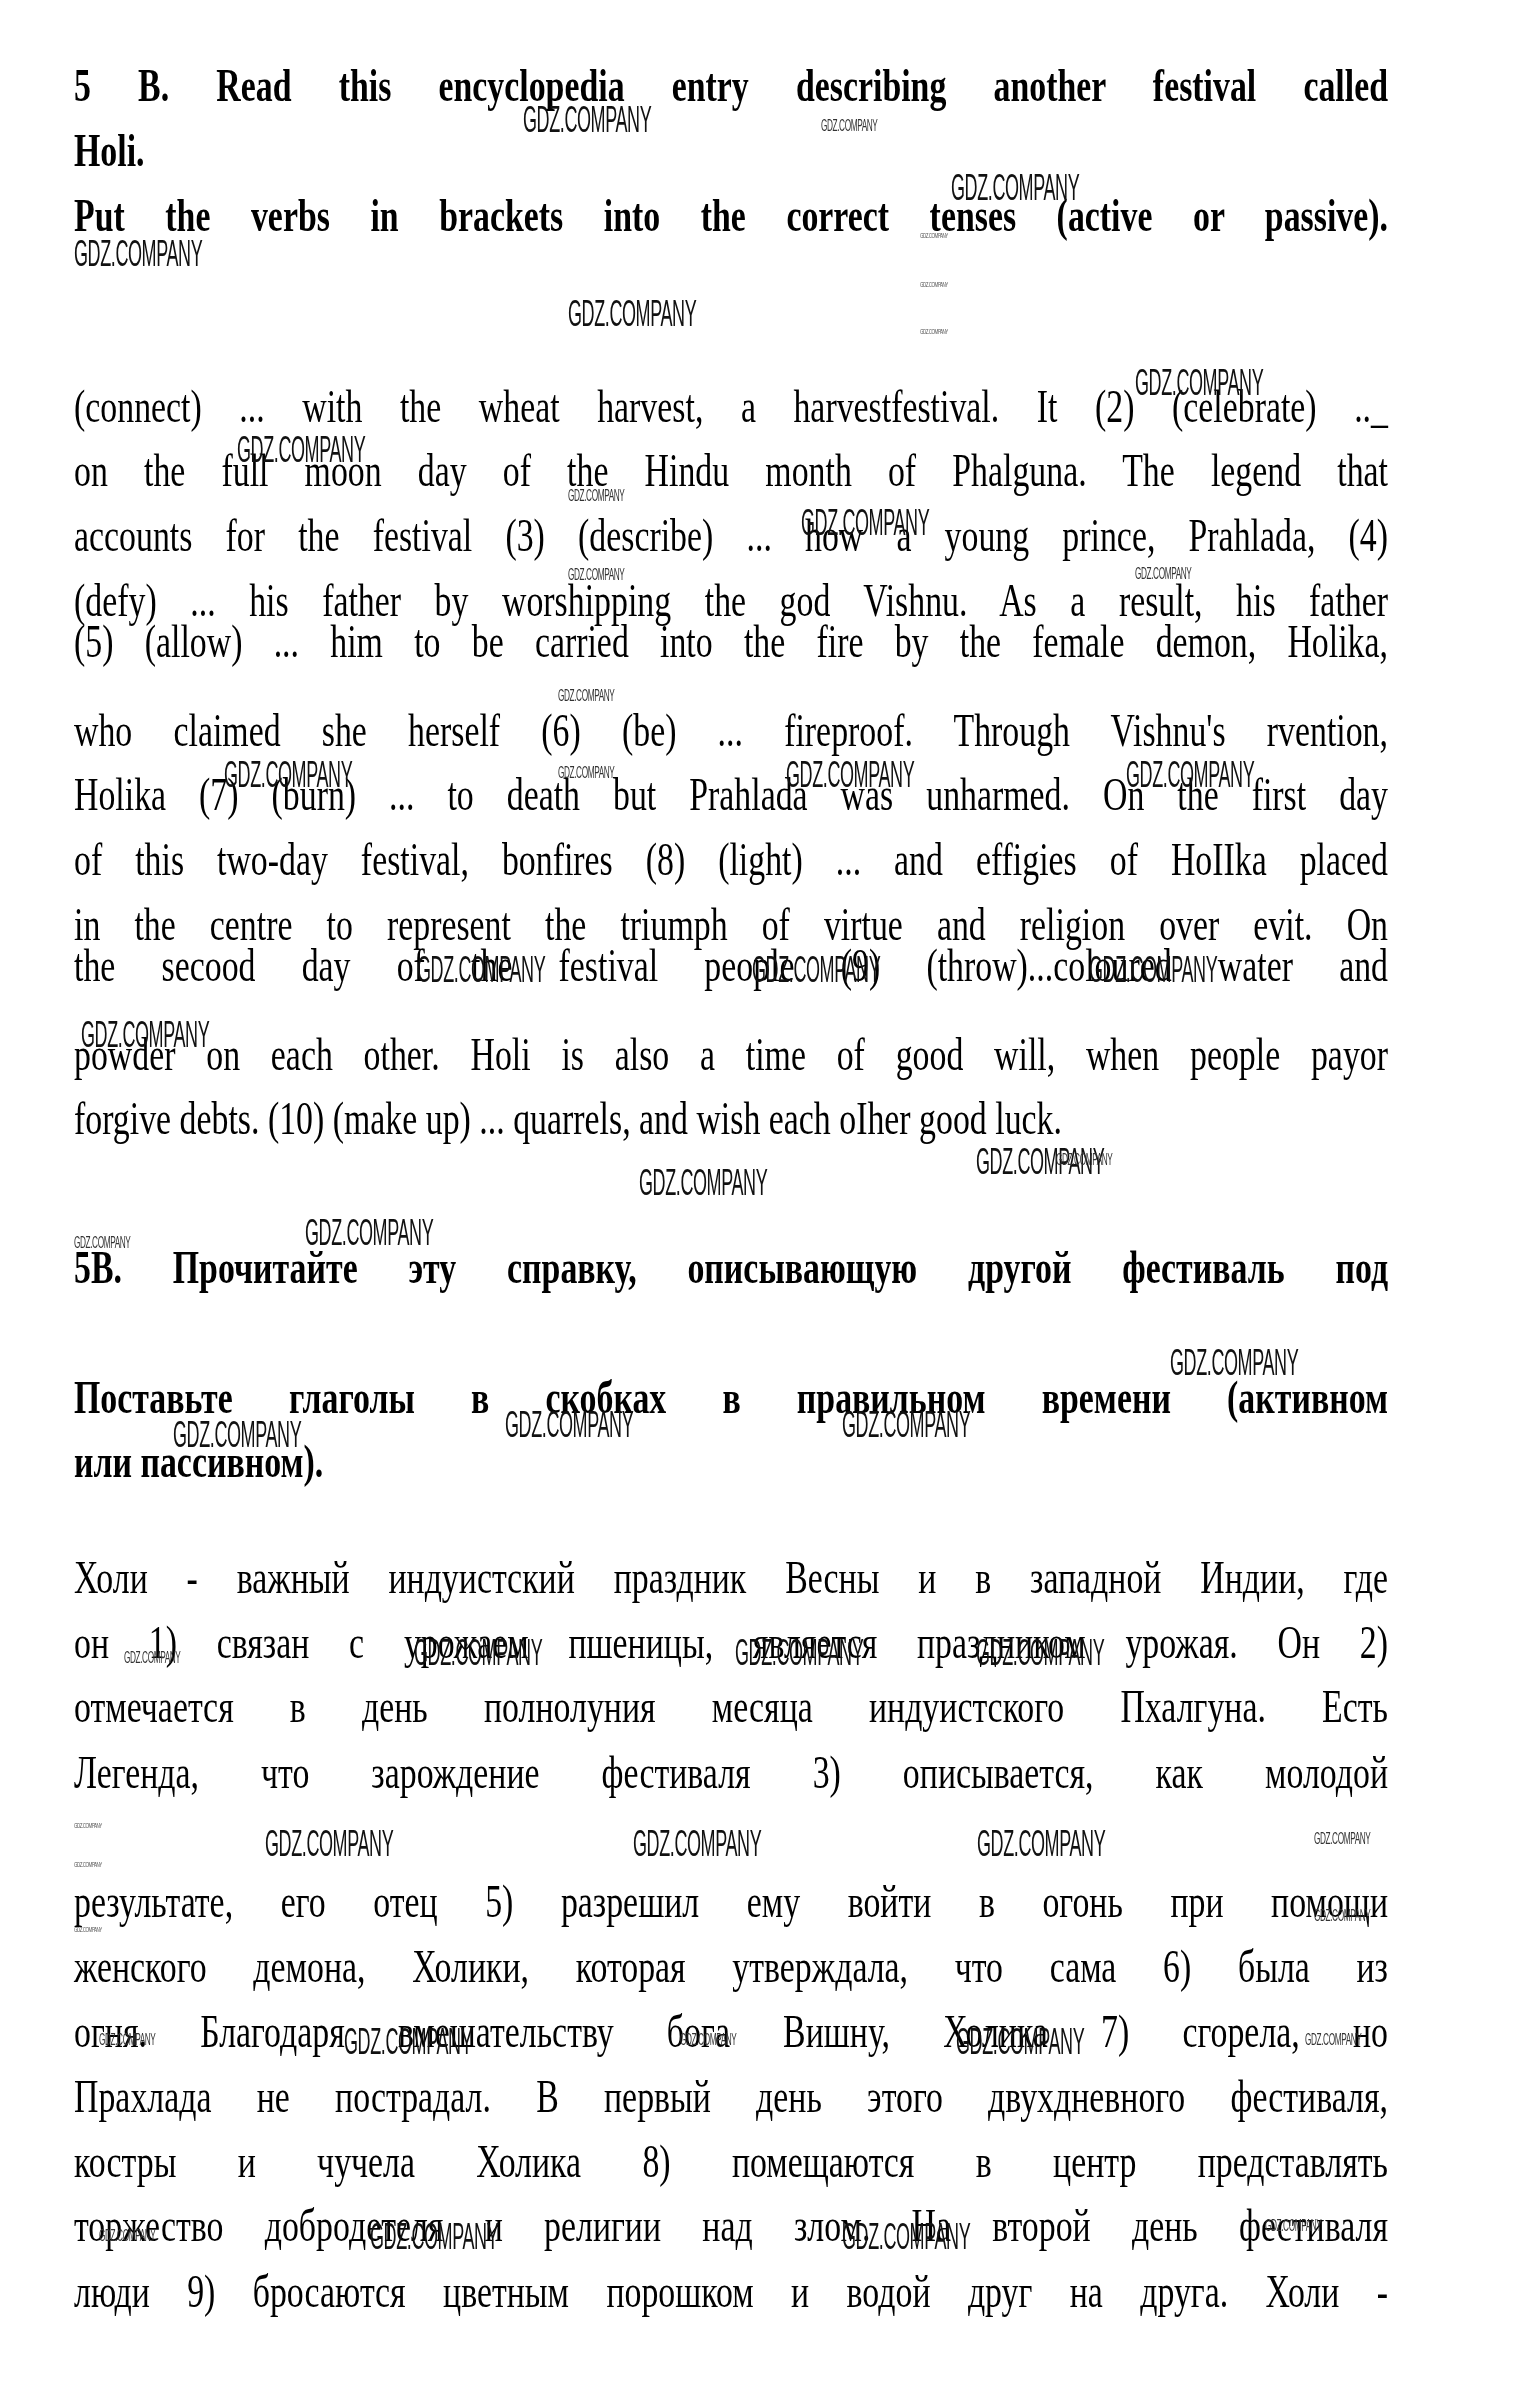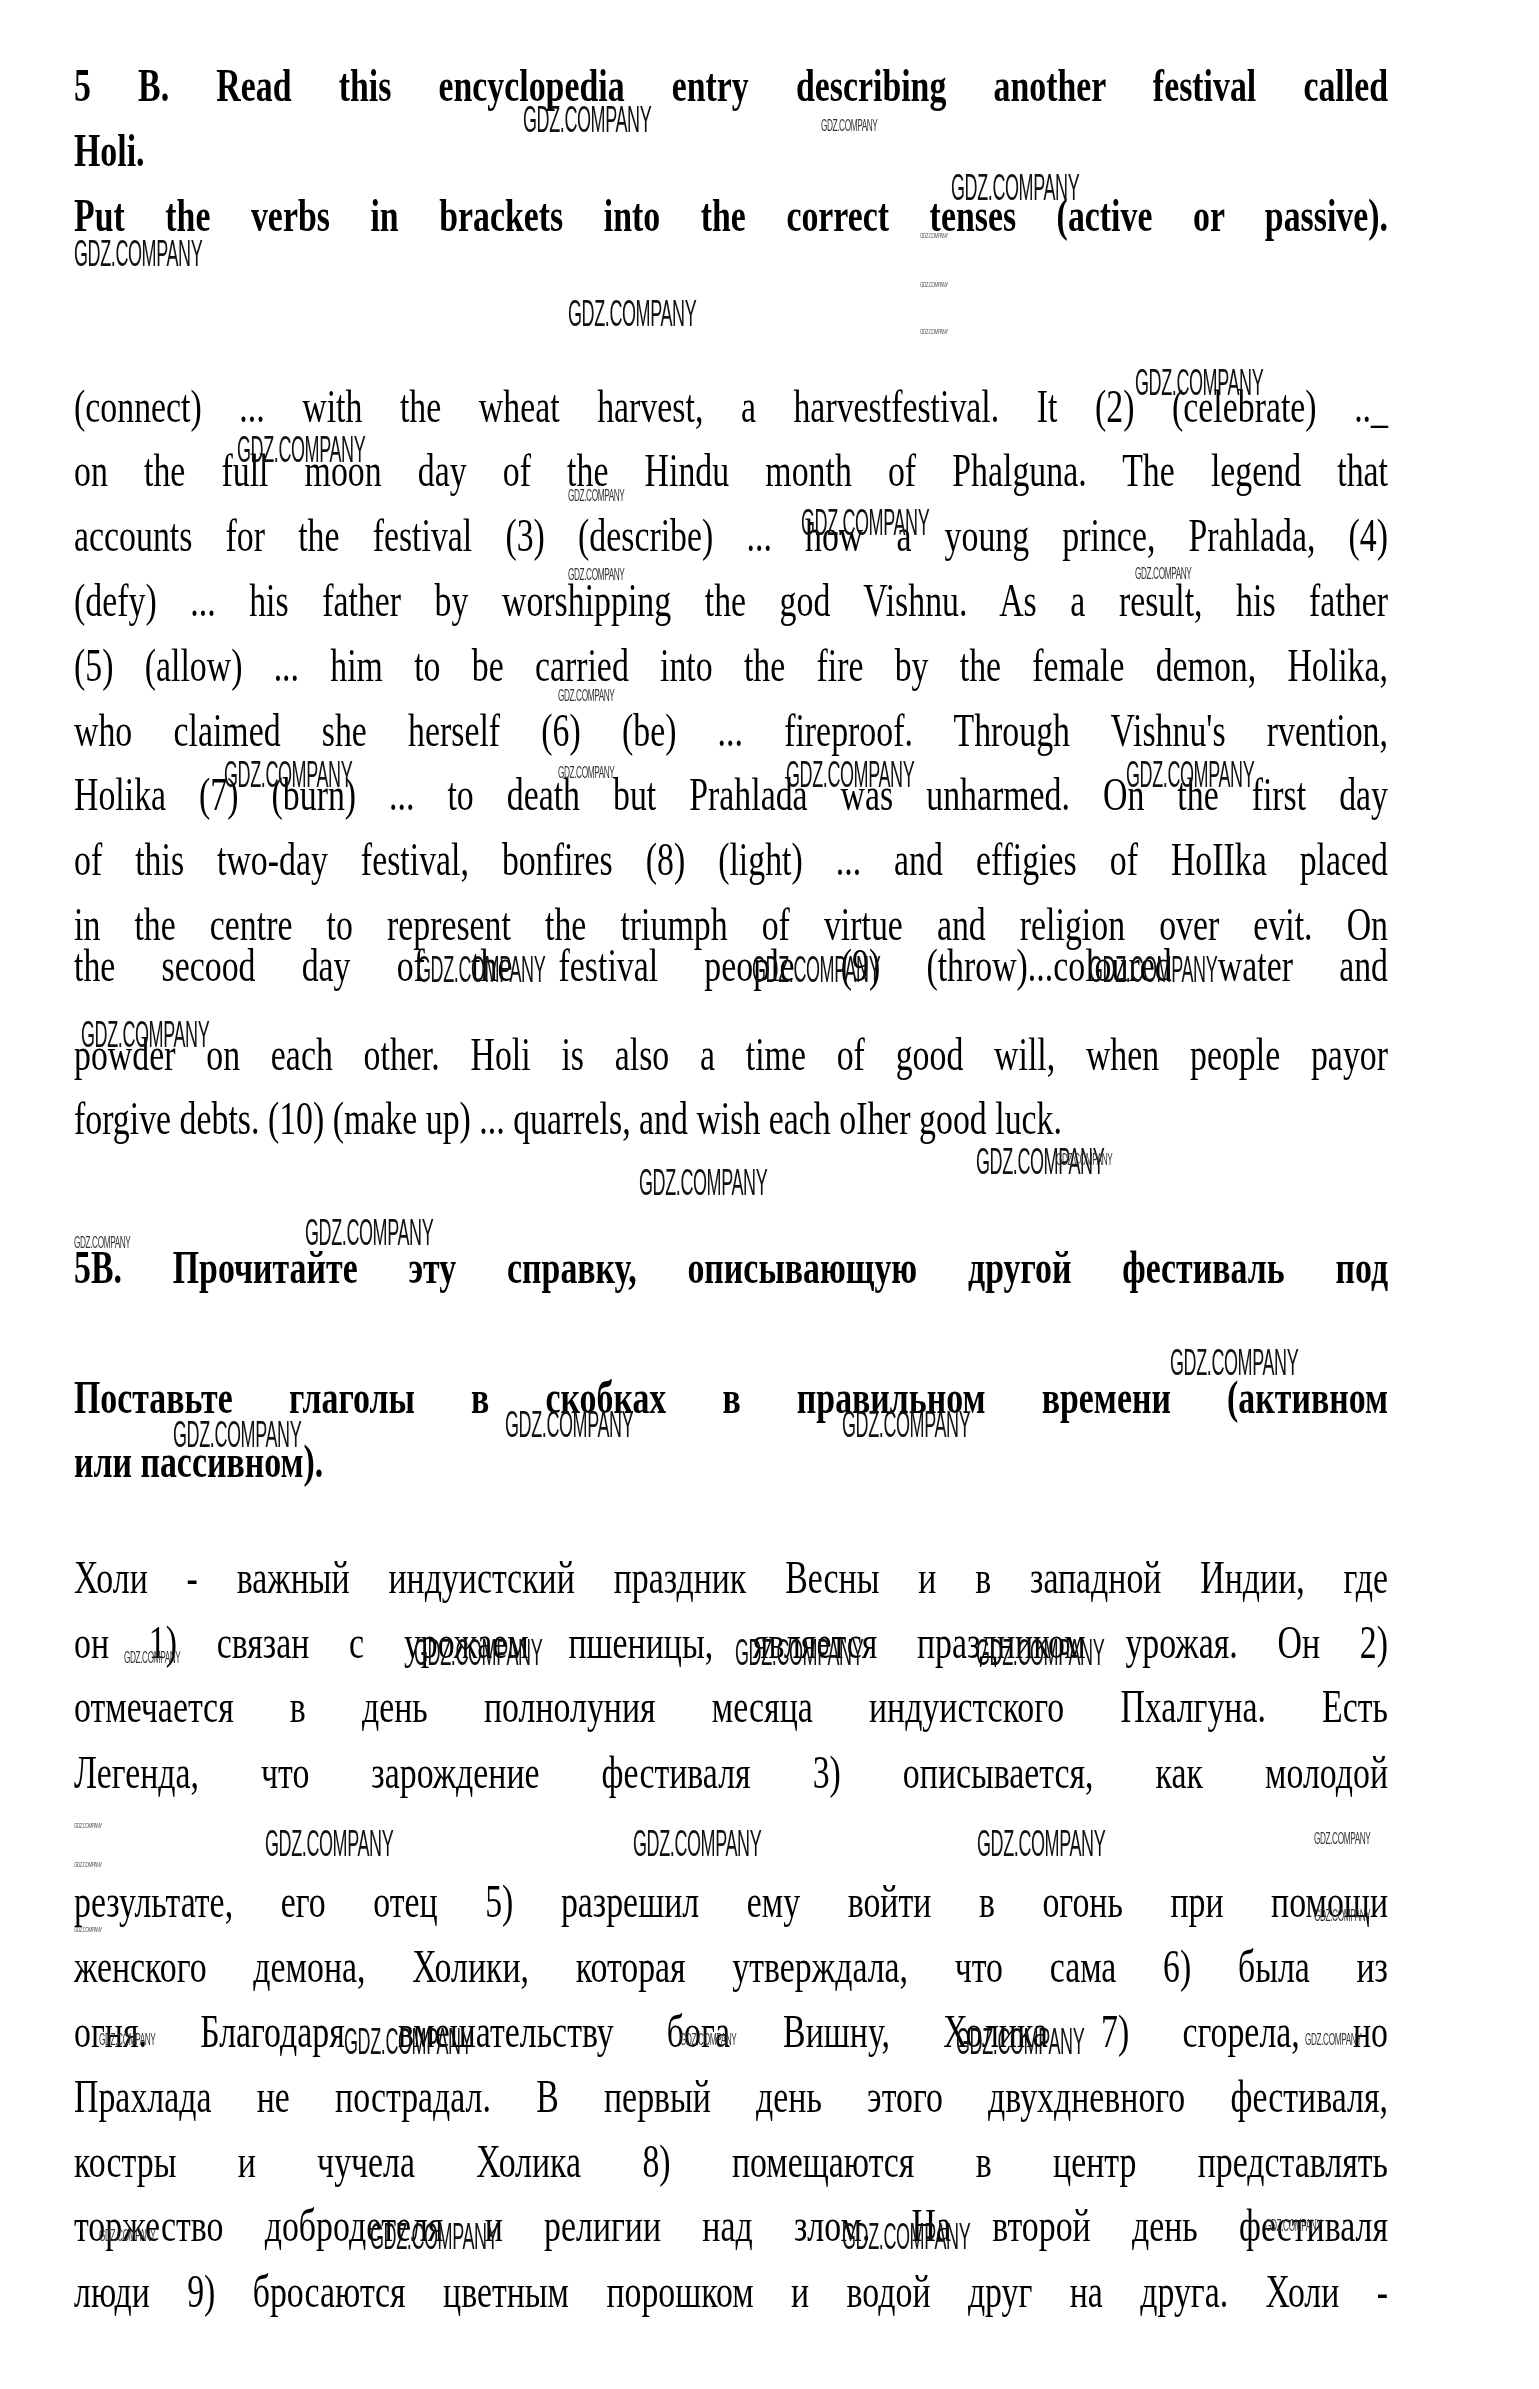--- a/index.html
+++ b/index.html
@@ -31,21 +31,21 @@
 <div class="page">
 
   <div class="line bold" style="top:59px"><span class="inner">5 B. Read this encyclopedia entry describing another festival called</span></div>
   <div class="line bold" style="top:189px"><span class="inner">Put the verbs in brackets into the correct tenses (active or passive).</span></div>
   <div class="line bold last" style="top:124px"><span class="inner">Holi.</span></div>
 
   <div class="line" style="top:380px"><span class="inner">(connect) ... with the wheat harvest, a harvestfestival. It (2) (celebrate) .._</span></div>
   <div class="line" style="top:444px"><span class="inner">on the full moon day of the Hindu month of Phalguna. The legend that</span></div>
   <div class="line" style="top:509px"><span class="inner">accounts for the festival (3) (describe) ... how a young prince, Prahlada, (4)</span></div>
   <div class="line" style="top:574px"><span class="inner">(defy) ... his father by worshipping the god Vishnu. As a result, his father</span></div>
-  <div class="line" style="top:639px"><span class="inner">(5) (allow) ... him to be carried into the fire by the female demon, Holika,</span></div>
+  <div class="line" style="top:615px"><span class="inner">(5) (allow) ... him to be carried into the fire by the female demon, Holika,</span></div>
   <div class="line" style="top:704px"><span class="inner">who claimed she herself (6) (be) ... fireproof. Through Vishnu's rvention,</span></div>
   <div class="line" style="top:768px"><span class="inner">Holika (7) (burn) ... to death but Prahlada was unharmed. On the first day</span></div>
   <div class="line" style="top:833px"><span class="inner">of this two-day festival, bonfires (8) (light) ... and effigies of HoIIka placed</span></div>
   <div class="line" style="top:898px"><span class="inner">in the centre to represent the triumph of virtue and religion over evit. On</span></div>
   <div class="line" style="top:939px"><span class="inner">the secood day of the festival people (9) (throw)...coloured water and</span></div>
   <div class="line" style="top:1028px"><span class="inner">powder on each other. Holi is also a time of good will, when people payor</span></div>
   <div class="line last" style="top:1092px"><span class="inner">forgive debts. (10) (make up) ... quarrels, and wish each oIher good luck.</span></div>
 
   <div class="line bold" style="top:1241px"><span class="inner">5B. Прочитайте эту справку, описывающую другой фестиваль под</span></div>
   <div class="line bold last" style="top:1435px"><span class="inner">или пассивном).</span></div>

